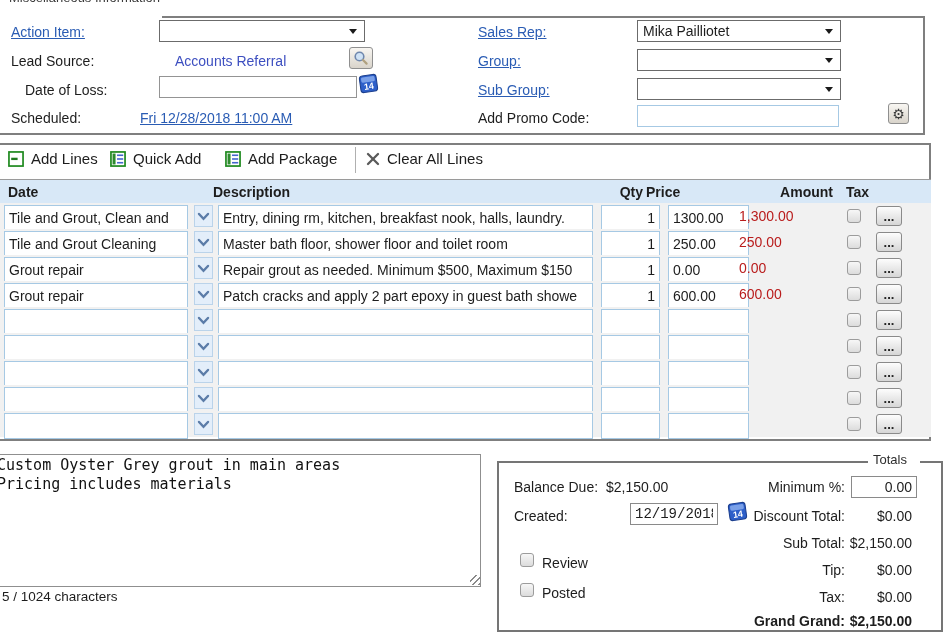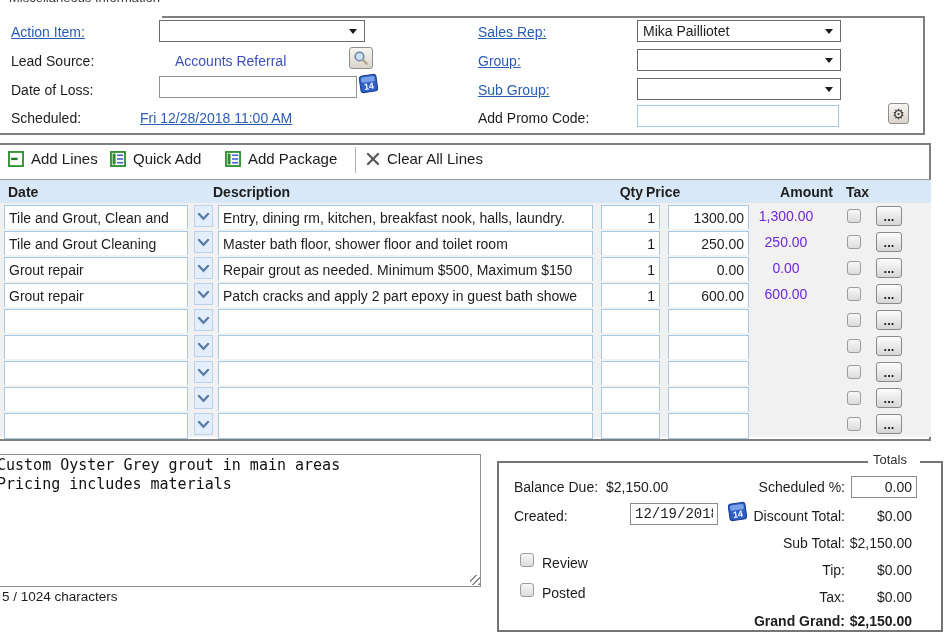--- a/index.html
+++ b/index.html
@@ -28,22 +28,22 @@
        border-top:1px solid #9a9a9a;font-weight:bold;box-sizing:border-box}
   .thead span{position:absolute;top:4px;white-space:nowrap}
   .trow{position:absolute;left:-6px;width:937px;height:26px;background:#f1f1f1;border-bottom:1px solid #cdcdcd}
   .ti{position:absolute;top:2px;box-sizing:border-box;height:22px;border:1px solid #a6c9e4;background:#fff;
        font-family:"Liberation Sans",sans-serif;font-size:14px;padding:12px 4px;color:#1d1d1d}
   .t-item{left:10px;width:184px}
   .chev{position:absolute;left:200px;top:2px;width:19px;height:22px;background:#e3eefa;
        border:1px solid #bad3ea;box-sizing:border-box;display:flex;align-items:center;justify-content:center;cursor:pointer}
   .t-desc{left:224px;width:375px}
   .t-qty{left:607px;width:59px;text-align:right}
-  .t-price{left:674px;width:81px;text-align:right}
-  .t-amt{position:absolute;left:745px;width:94px;top:5px;text-align:center;color:#6d28d9}
+  .t-price{left:674px;width:81px;text-align:left}
+  .t-amt{position:absolute;left:745px;width:94px;top:5px;text-align:left;color:#b91c1c}
   .cb{position:absolute;width:14px;height:14px;border:1px solid #9c9c9c;border-radius:3px;
        background:linear-gradient(#f7f7f7,#dcdcdc);cursor:pointer;box-sizing:border-box}
   .trow .cb{left:853px;top:6px}
   .dots{position:absolute;left:882px;top:3px;width:26px;height:20px;border:1px solid #8a8a8a;border-radius:3px;
        background:linear-gradient(#fdfdfd,#d6d6d6);font-family:"Liberation Sans",sans-serif;font-size:13px;
        font-weight:bold;color:#222;cursor:pointer;padding:0 0 8px;line-height:20px}
   .divider{position:absolute;width:1px;background:#b0b0b0}
   .notes-ta{position:absolute;left:-8px;top:454px;width:489px;height:133px;box-sizing:border-box;
        border:1px solid #8f8f8f;background:#fff;font-family:"DejaVu Sans Mono",monospace;font-size:15px;
        line-height:19px;padding:1px 4px;resize:none;color:#111;overflow:hidden}
@@ -71,21 +71,21 @@
 
     <span class="lbl" style="left:11px;top:53px">Lead Source:</span>
     <a class="lbl link2" style="left:175px;top:53px">Accounts Referral</a>
     <button class="icon-btn" style="left:349px;top:47px;width:24px;height:22px">
       <svg width="16" height="16" viewBox="0 0 16 16">
         <circle cx="6.5" cy="6.5" r="4.3" fill="#cfe2f5" stroke="#6f87ad" stroke-width="1.6"></circle>
         <line x1="10" y1="10" x2="13.6" y2="13.6" stroke="#b0a180" stroke-width="2.2" stroke-linecap="round"></line>
       </svg>
     </button>
 
-    <span class="lbl" style="left:11px;top:82px">Date of Loss:</span>
+    <span class="lbl" style="left:25px;top:82px">Date of Loss:</span>
     <input class="inp" style="left: 159px; top: 76px; width: 198px;" value="">
     <span class="abs" style="left:358px;top:73px;cursor:pointer">
       <svg width="21" height="21" viewBox="0 0 20 20">
         <g transform="rotate(-8 10 10)">
           <rect x="2" y="2" width="16" height="16" rx="3" fill="#2d5fc9" stroke="#1c3f8e"></rect>
           <rect x="3.5" y="3.5" width="13" height="5" rx="1.5" fill="#7aa0e8"></rect>
           <text x="10" y="15.5" font-size="8.5" font-weight="bold" fill="#fff" text-anchor="middle">14</text>
         </g>
       </svg>
     </span>
@@ -319,21 +319,21 @@
           <text x="10" y="15.5" font-size="8.5" font-weight="bold" fill="#fff" text-anchor="middle">14</text>
         </g>
       </svg>
     </span>
 
     <span class="cb" style="left:520px;top:553px"></span>
     <span class="tl" style="left:542px;top:555px">Review</span>
     <span class="cb" style="left:520px;top:583px"></span>
     <span class="tl" style="left:542px;top:585px">Posted</span>
 
-    <span class="tl tr-lab" style="left:705px;width:140px;top:479px">Scheduled %:</span>
+    <span class="tl tr-lab" style="left:705px;width:140px;top:479px">Minimum %:</span>
     <input class="inp" style="left: 851px; top: 476px; width: 66px; border-color: rgb(138, 138, 138); text-align: right;" value="0.00">
 
     <span class="tl tr-lab" style="left:705px;width:140px;top:508px">Discount Total:</span>
     <span class="tl tr-lab" style="left:842px;width:70px;top:508px">$0.00</span>
 
     <span class="tl tr-lab" style="left:705px;width:140px;top:535px">Sub Total:</span>
     <span class="tl tr-lab" style="left:832px;width:80px;top:535px">$2,150.00</span>
 
     <span class="tl tr-lab" style="left:705px;width:140px;top:562px">Tip:</span>
     <span class="tl tr-lab" style="left:842px;width:70px;top:562px">$0.00</span>

